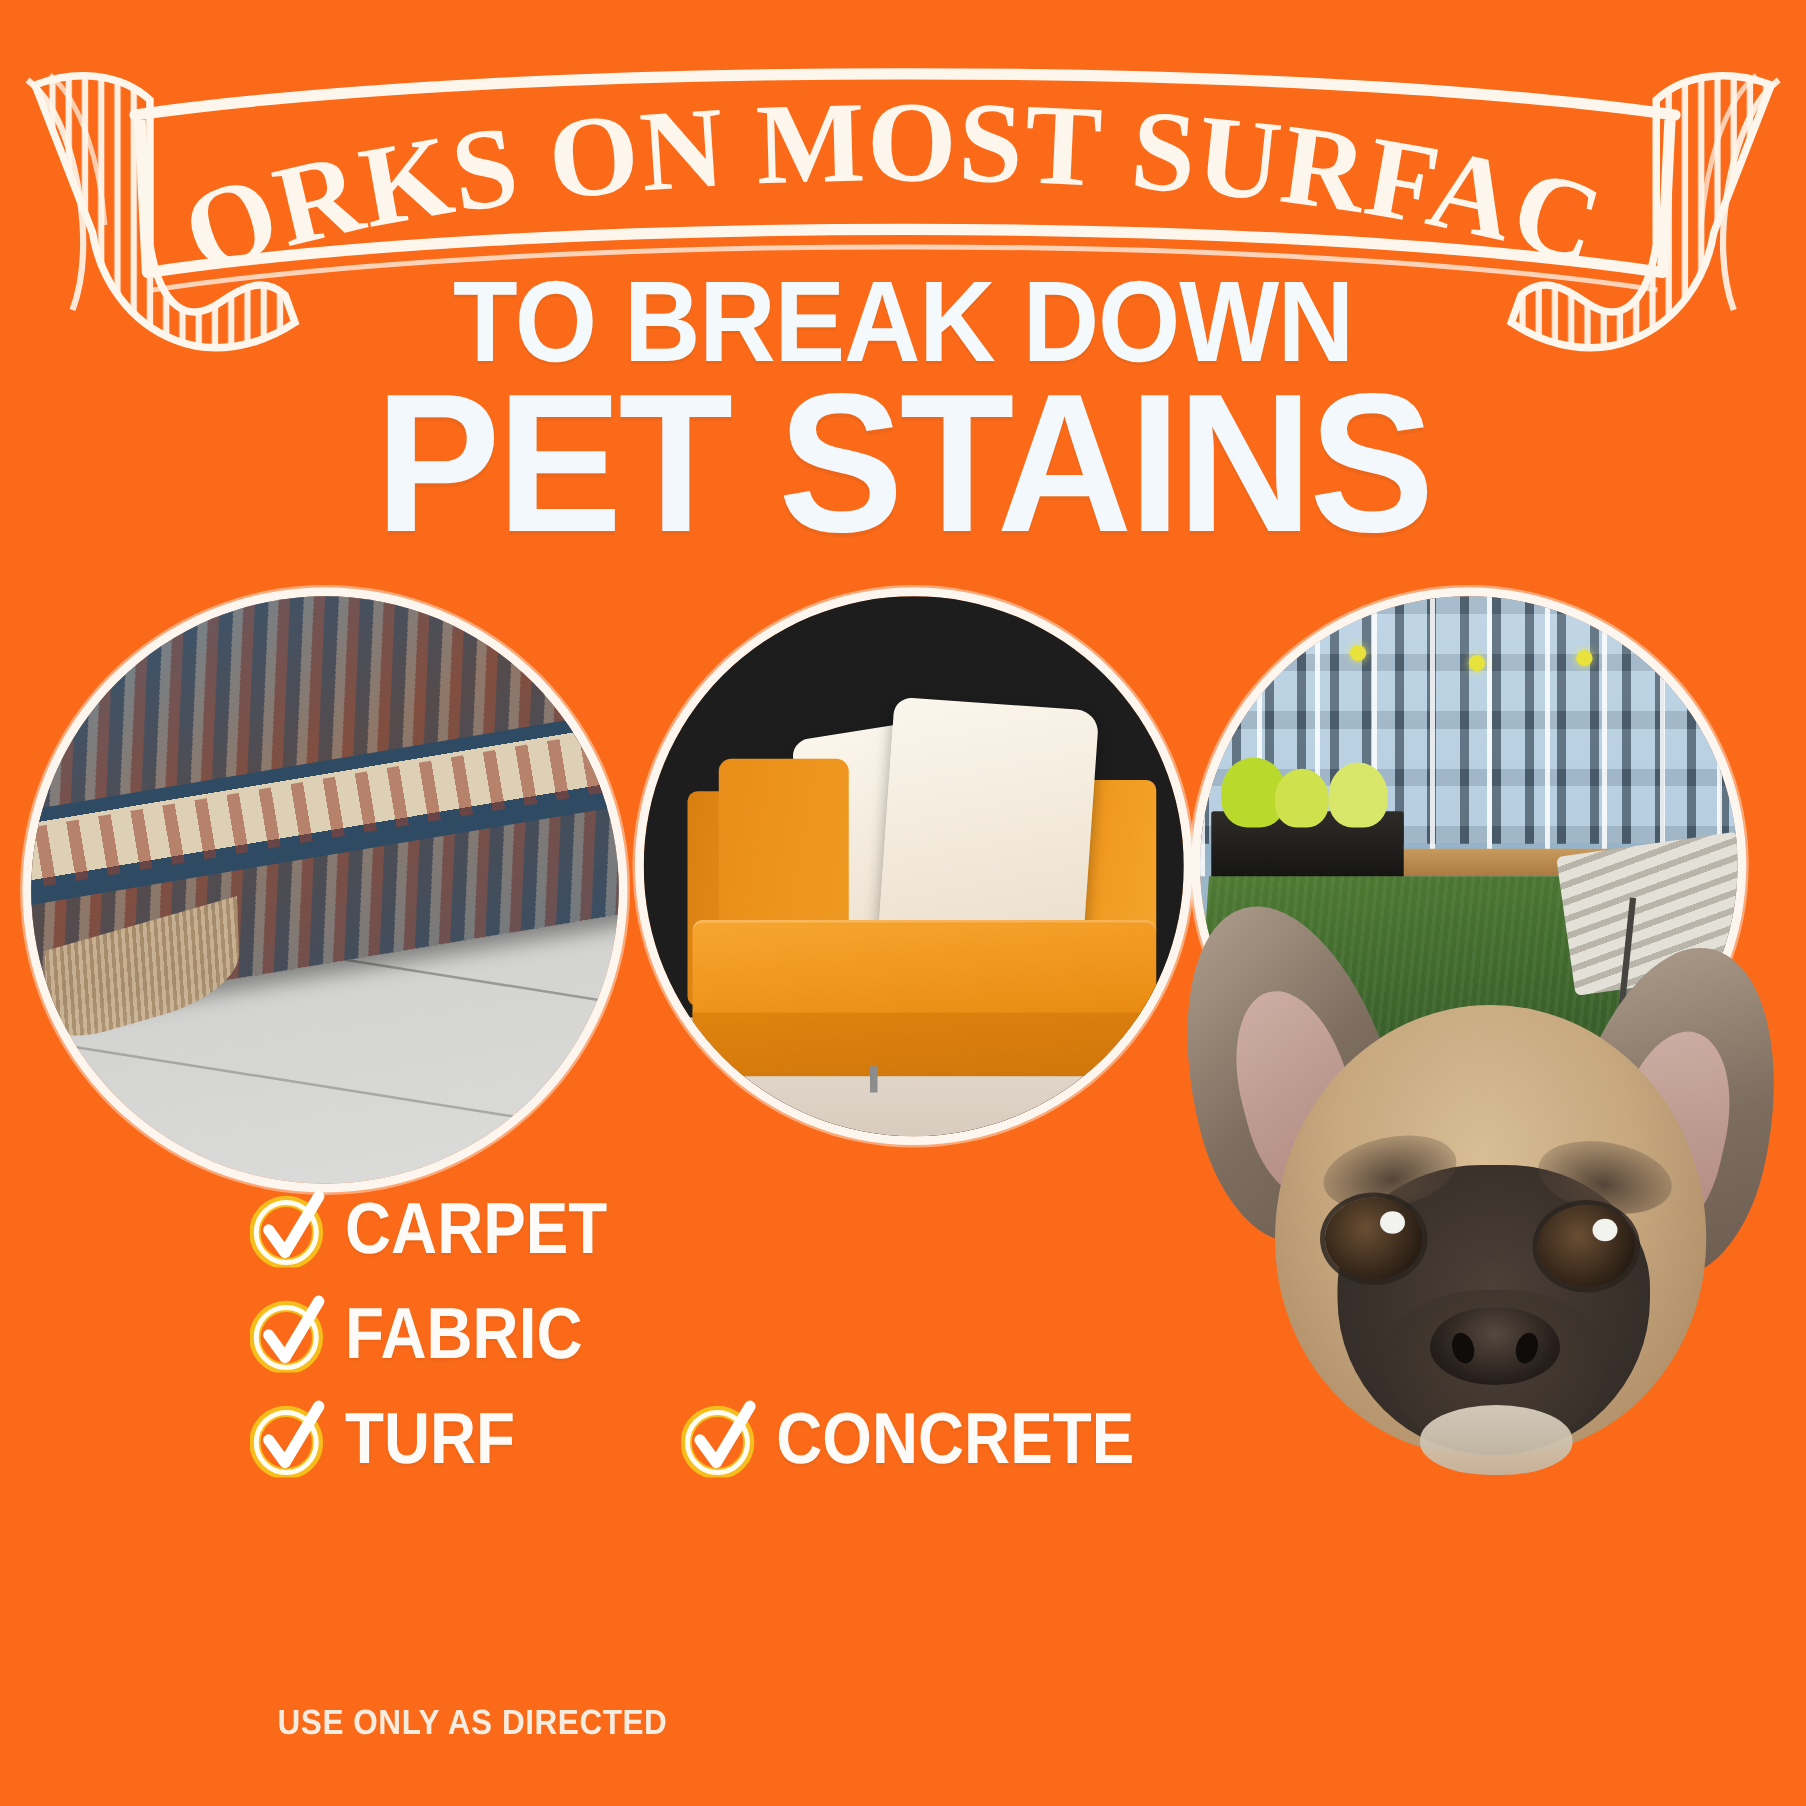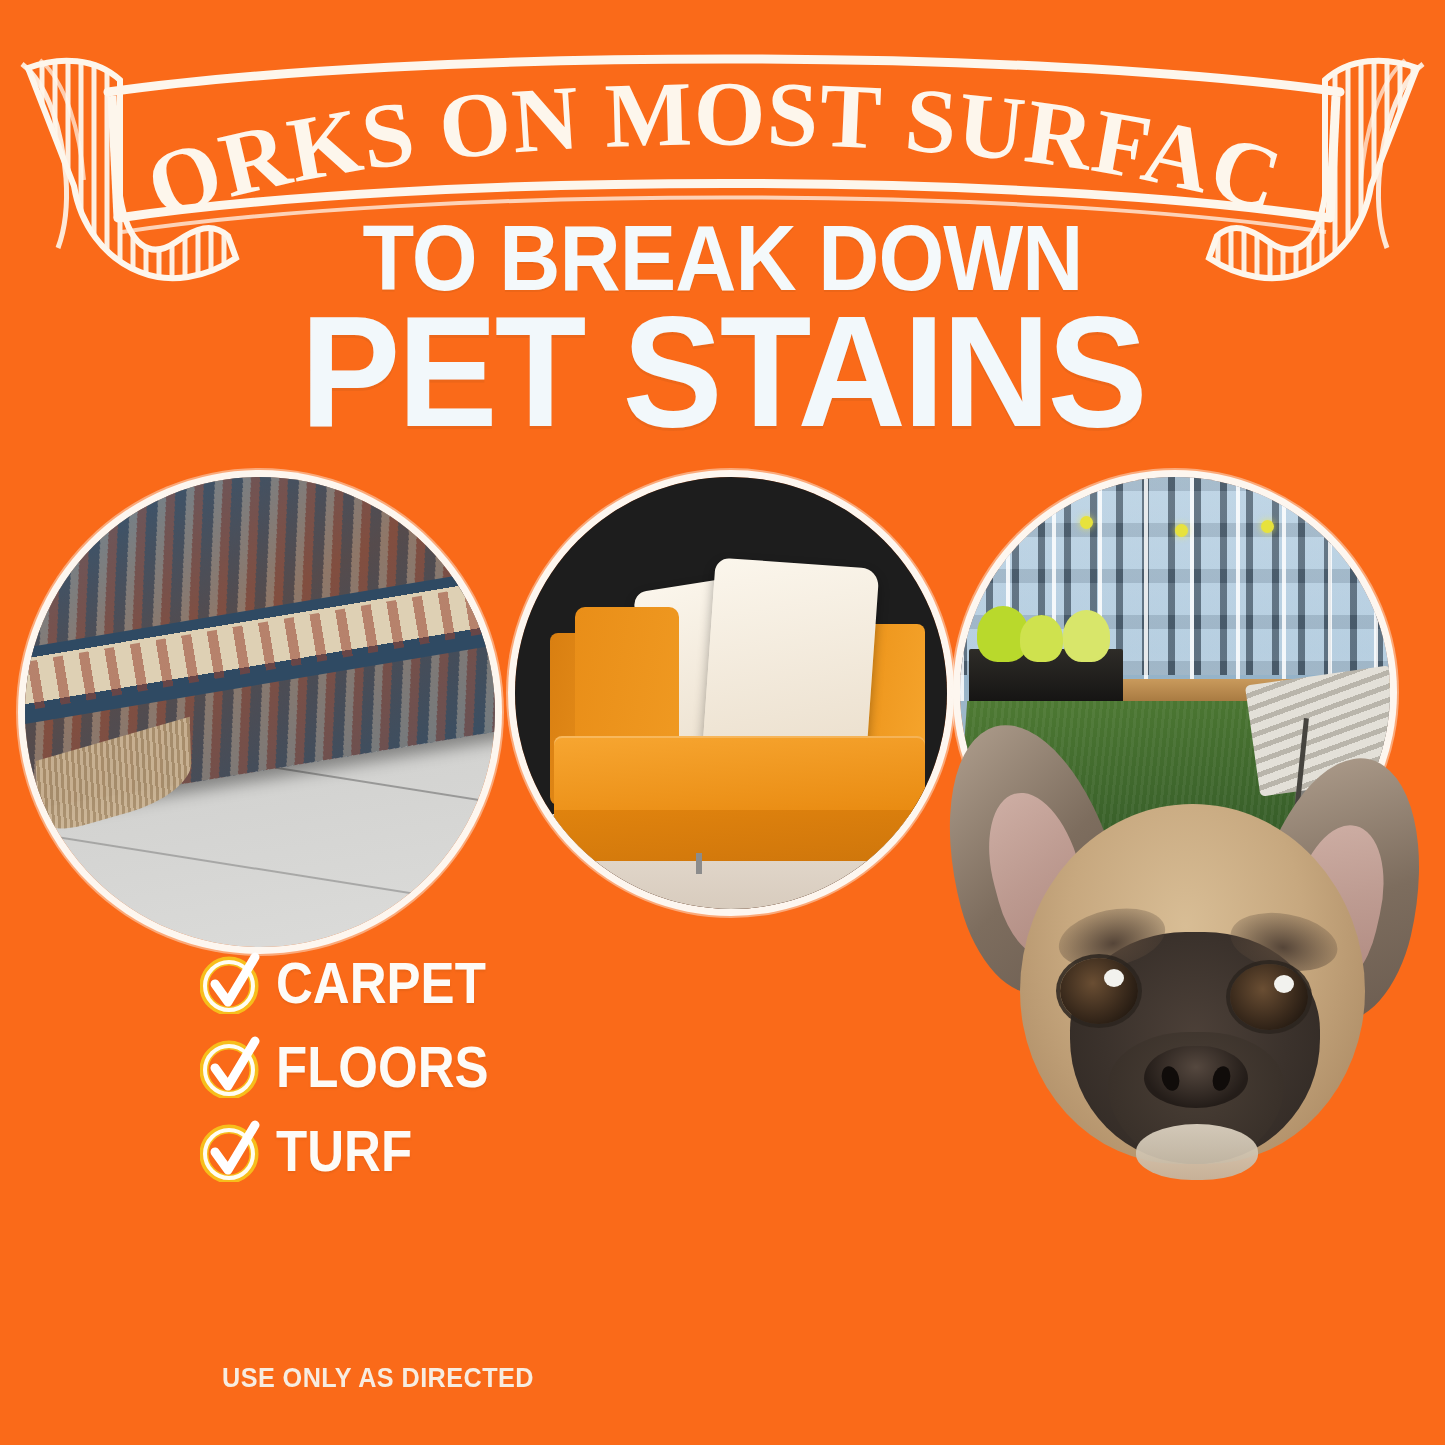--- a/index.html
+++ b/index.html
@@ -360,35 +360,45 @@
 
     <div class="check-row" id="row-2">
       <div class="check-item">
         <span class="check-icon">
           <svg viewBox="0 0 62 62" width="62" height="62">
             <ellipse cx="29" cy="34" rx="25" ry="25" fill="none" stroke="#f6cc1c" stroke-width="9" opacity=".85"></ellipse>
             <ellipse cx="29" cy="34" rx="24" ry="24" fill="none" stroke="#fffdf2" stroke-width="4"></ellipse>
             <path d="M15 32 L28 50 L55 5" fill="none" stroke="#ffffff" stroke-width="9" stroke-linecap="round" stroke-linejoin="round"></path>
           </svg>
         </span>
-        <span class="check-label">FLOORS</span>
+        <span class="check-label">FABRIC</span>
       </div>
     </div>
 
 
     <div class="check-row" id="row-4">
       <div class="check-item">
         <span class="check-icon">
           <svg viewBox="0 0 62 62" width="62" height="62">
             <ellipse cx="29" cy="34" rx="25" ry="25" fill="none" stroke="#f6cc1c" stroke-width="9" opacity=".85"></ellipse>
             <ellipse cx="29" cy="34" rx="24" ry="24" fill="none" stroke="#fffdf2" stroke-width="4"></ellipse>
             <path d="M15 32 L28 50 L55 5" fill="none" stroke="#ffffff" stroke-width="9" stroke-linecap="round" stroke-linejoin="round"></path>
           </svg>
         </span>
         <span class="check-label">TURF</span>
       </div>
+      <div class="check-item">
+        <span class="check-icon">
+          <svg viewBox="0 0 62 62" width="62" height="62">
+            <ellipse cx="29" cy="34" rx="25" ry="25" fill="none" stroke="#f6cc1c" stroke-width="9" opacity=".85"></ellipse>
+            <ellipse cx="29" cy="34" rx="24" ry="24" fill="none" stroke="#fffdf2" stroke-width="4"></ellipse>
+            <path d="M15 32 L28 50 L55 5" fill="none" stroke="#ffffff" stroke-width="9" stroke-linecap="round" stroke-linejoin="round"></path>
+          </svg>
+        </span>
+        <span class="check-label">CONCRETE</span>
+      </div>
     </div>
 
   </div>
 
   <div id="disclaimer">USE ONLY AS DIRECTED</div>
 
 </div>
 
 </body></html>

